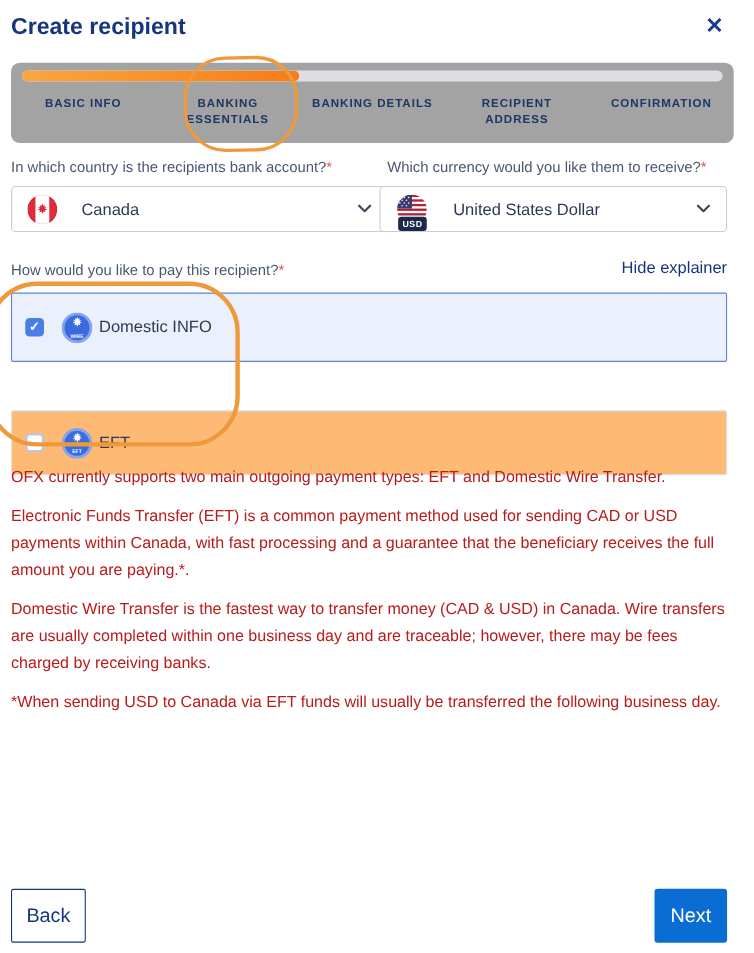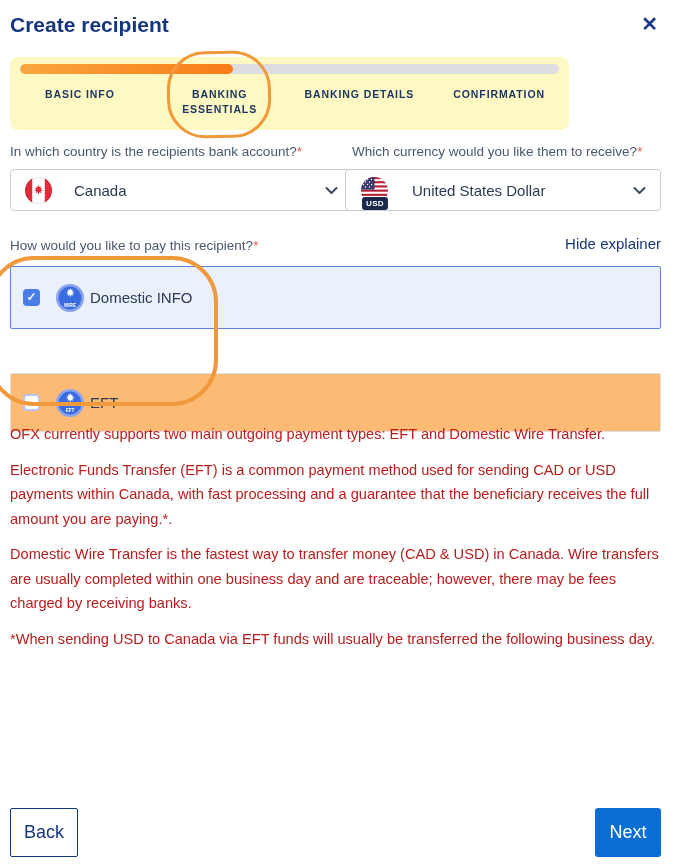--- a/index.html
+++ b/index.html
@@ -5,21 +5,21 @@
   * { margin:0; padding:0; box-sizing:border-box; }
   html,body { background:#fff; }
   body { font-family:"Liberation Sans", sans-serif; }
   .page { position:relative; width:685px; height:866px; background:#fff; overflow:hidden; }
 
   
   .title { position:absolute; left:10px; top:13px; font-size:21px; font-weight:700; color:#16357f; }
   .close-btn { position:absolute; right:27px; top:13px; font-size:20px; font-weight:700; color:#1b3a8c; cursor:pointer; line-height:22px; }
 
   
-  .stepper { position:absolute; left:10px; top:57px; width:559px; height:73px; background:#fef9c3; border-radius:8px; }
+  .stepper { position:absolute; left:10px; top:57px; width:657px; height:73px; background:#a3a3a3; border-radius:8px; }
   .track { position:relative; margin:7px 10px 0 10px; height:10px; background:#dddde2; border-radius:6px; overflow:hidden; }
   .track-fill { position:absolute; left:0; top:0; height:100%; background:linear-gradient(90deg,#f9a63e,#f87c18); border-radius:6px; }
   .steps { display:flex; margin-top:13px; }
   .step { flex:1; text-align:center; font-size:10.5px; font-weight:700; letter-spacing:.9px; color:#1d3666; line-height:15px; padding:0 8px; }
 
   
   .annot { position:absolute; border:3.5px solid #f0993a; pointer-events:none; z-index:30; background:transparent; }
   .annot-step { left:167px; top:51px; width:104px; height:87px; border-radius:38px; transform:rotate(-1deg); }
   .annot-options { left:-12px; top:256px; width:230px; height:150px; border-radius:46px; border-width:4px; }
 
@@ -76,20 +76,21 @@
   <div class="close-btn">✕</div>
 
   <div class="stepper">
     <div class="track">
       <div class="track-fill" style="width:39.5%"></div>
     </div>
     <div class="steps">
       <div class="step">BASIC INFO</div>
       <div class="step">BANKING ESSENTIALS</div>
       <div class="step">BANKING DETAILS</div>
+      <div class="step">RECIPIENT ADDRESS</div>
       <div class="step">CONFIRMATION</div>
     </div>
   </div>
 
   <div class="annot annot-step"></div>
 
   <div class="field-label" style="left:10px; top:144px;">
     <span>In which country is the recipients bank account?</span><span class="req">*</span>
   </div>
   <div class="select select-country">

